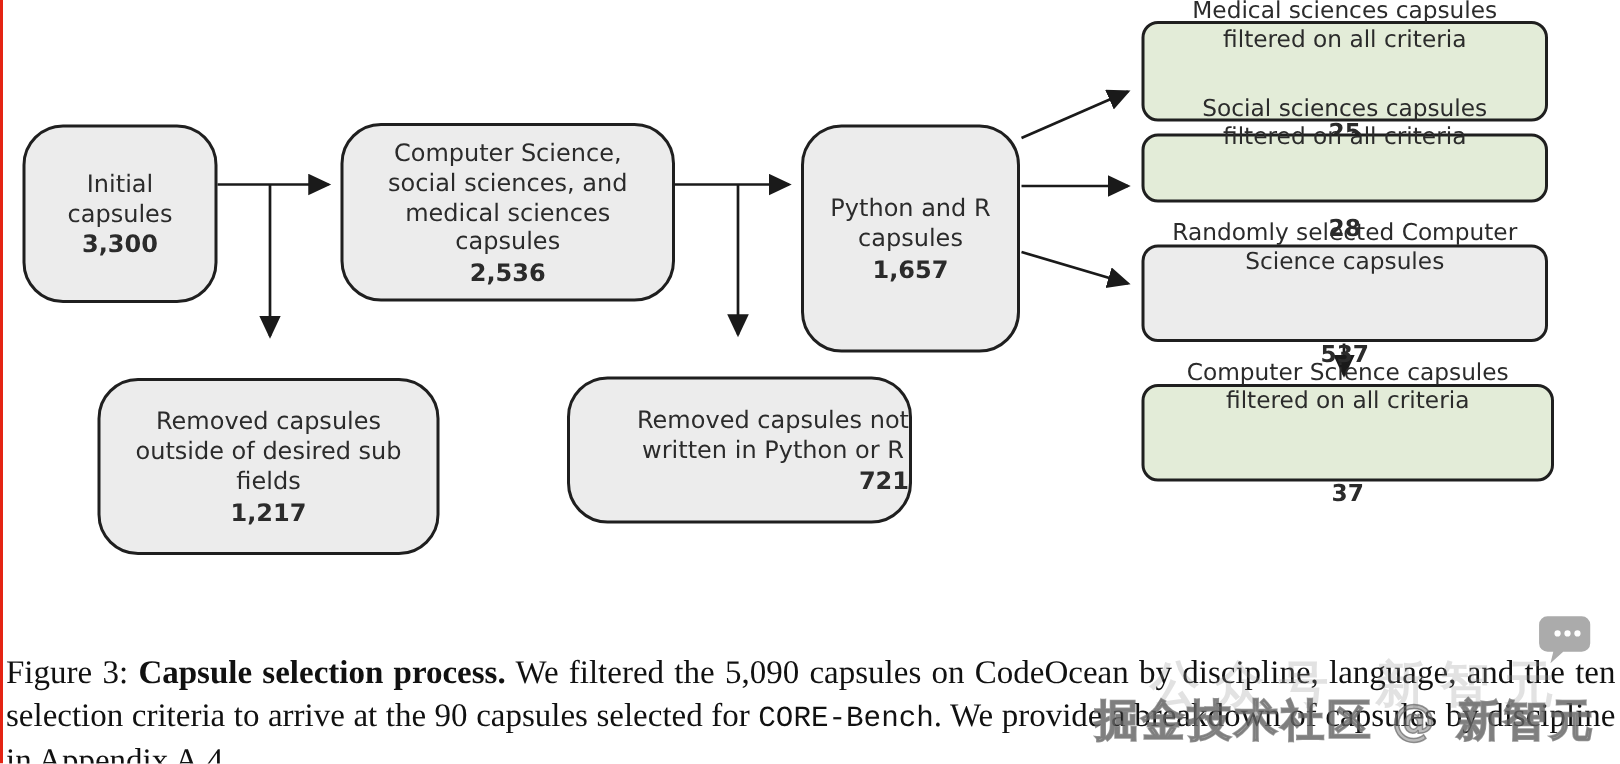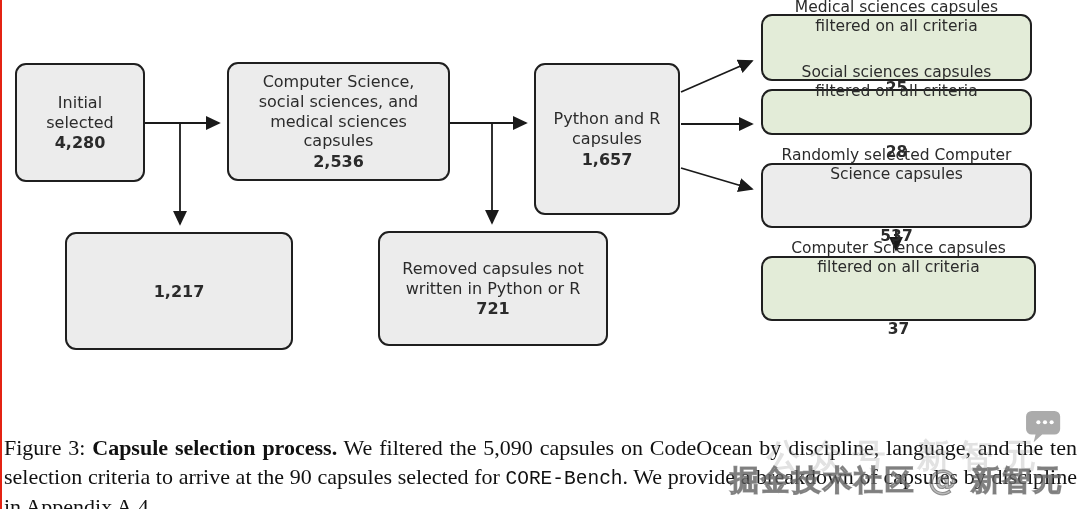--- a/index.html
+++ b/index.html
@@ -7,21 +7,21 @@
        font-family:"Liberation Sans",sans-serif;}
   #stage{position:absolute;inset:0;}
 
   
   .edge-line{position:absolute;left:0;top:0;width:2px;height:509px;background:#e42313;}
 
   
   .box{position:absolute;box-sizing:border-box;border:2px solid #1f1f1f;background:#ececec;
        display:flex;flex-direction:column;justify-content:center;align-items:center;
        text-align:center;color:#2b2b2b;font-family:"DejaVu Sans","Liberation Sans",sans-serif;}
-  .r26{border-radius:11px;}
+  .r26{border-radius:27px;margin-top:20px;}
   .r10{border-radius:11px;}
   .green{background:#e3ecd8;}
   .blabel{white-space:pre-line;font-size:16px;line-height:1.24;font-weight:500;}
   .sm .blabel{font-size:15.5px;line-height:1.22;}
   .bval{font-size:16px;font-weight:700;margin-top:1px;}
   .sm .bval{font-size:15.5px;margin-top:43px;}
 
   
   #arrows{position:absolute;left:0;top:0;pointer-events:none;}
 
@@ -62,22 +62,22 @@
       <path d="M492,123 L492,223" marker-end="url(#ah)"></path>
       <path d="M681,92 L752,61" marker-end="url(#ah)"></path>
       <path d="M681,124 L752,124" marker-end="url(#ah)"></path>
       <path d="M681,168 L752,189" marker-end="url(#ah)"></path>
       <path d="M896,229 L896,250" marker-end="url(#ah)"></path>
     </g>
   </svg>
 
   <div class="box r26" style="left:15px;top:63px;width:130px;height:119px;">
     <div class="blabel">Initial
-selected</div>
-    <div class="bval">4,280</div>
+capsules</div>
+    <div class="bval">3,300</div>
   </div>
 
   <div class="box r26" style="left:227px;top:62px;width:223px;height:119px;">
     <div class="blabel">Computer Science,
 social sciences, and
 medical sciences
 capsules</div>
     <div class="bval">2,536</div>
   </div>
 
@@ -105,24 +105,27 @@
     <div class="bval">537</div>
   </div>
 
   <div class="box r10 green sm" style="left:761px;top:256px;width:275px;height:65px;">
     <div class="blabel">Computer Science capsules
 filtered on all criteria</div>
     <div class="bval">37</div>
   </div>
 
   <div class="box r26" style="left:65px;top:232px;width:228px;height:118px;">
+    <div class="blabel">Removed capsules
+outside of desired sub
+fields</div>
     <div class="bval">1,217</div>
   </div>
 
-  <div class="box r26" style="left:378px;top:231px;width:230px;height:115px;">
+  <div class="box r26" style="left:378px;top:231px;width:230px;height:98px;align-items:flex-end;">
     <div class="blabel">Removed capsules not
 written in Python or R</div>
     <div class="bval">721</div>
   </div>
 
   <p class="caption">
     <span>Figure 3: </span><span class="bold">Capsule selection process.</span><span> We filtered the 5,090 capsules on CodeOcean by discipline, language, and the ten selection criteria to arrive at the 90 capsules selected for </span><span class="mono">CORE-Bench</span><span>. We provide a breakdown of capsules by discipline in Appendix A.4.</span>
   </p>
 
   <div class="wm-ghost">公众号 新智元</div>

